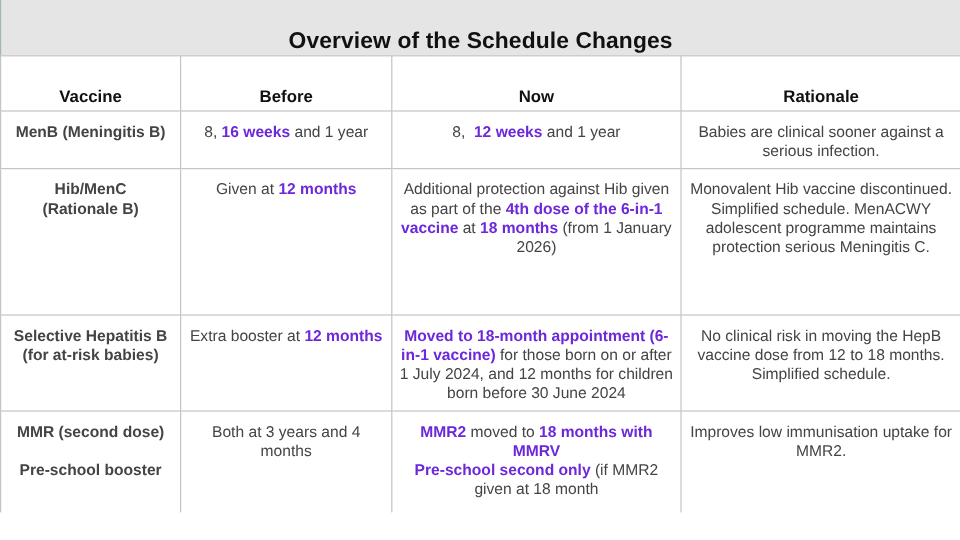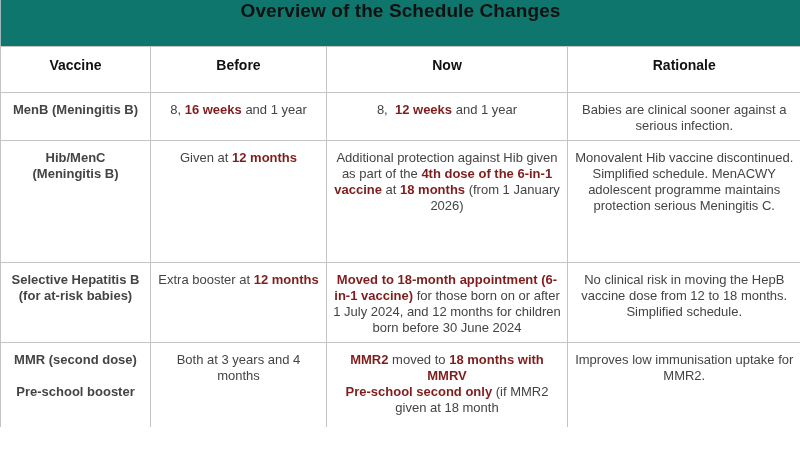--- a/index.html
+++ b/index.html
@@ -10,23 +10,23 @@
       overflow: hidden;
       background: #ffffff;
       font-family: "Liberation Sans", "DejaVu Sans", sans-serif;
       color: #333333;
     }
     .banner {
       position: absolute;
       left: 0; top: 0;
       width: 800px;
       height: 46px;
-      background: #0f766e;
+      background: #e5e5e5;
       display: flex;
-      align-items: flex-start;
+      align-items: flex-end;
       justify-content: center;
       border-left: 1px solid #9fb8ba;
       box-sizing: border-box;
     }
     .banner-title {
       font-size: 19px;
       font-weight: bold;
       color: #111111;
       letter-spacing: 0.1px;
     }
@@ -47,35 +47,35 @@
       text-align: center;
       padding: 0 6px;
       box-sizing: border-box;
     }
     table.schedule tr > :first-child { border-left: 1px solid #c4c4c4; }
     table.schedule tr > :last-child { border-right: none; }
     table.schedule th {
       font-size: 14px;
       font-weight: bold;
       color: #111111;
-      padding-top: 10px;
+      padding-top: 25px;
       height: 46px;
       margin-left: 19px;
     }
     table.schedule td {
       font-size: 13px;
       line-height: 16px;
       color: #444444;
       padding-top: 9px;
     }
     td.vaccine {
       font-weight: bold;
       color: #1a1a1a;
     }
-    td b, td .bold { font-weight: bold; color: #7f1d1d; }
+    td b, td .bold { font-weight: bold; color: #6d28d9; }
     tr.r1 td { height: 48px; }
     tr.r2 td { height: 48px; }
     tr.r3 td { height: 122px; }
     tr.r4 td { height: 80px; }
     tr.r5 td { height: 84px; border-bottom: none; }
     .gap { display: block; height: 16px; }
   </style>
 </head>
 <body>
 
@@ -102,21 +102,21 @@
 
     <tr class="r1">
       <td class="vaccine">MenB (Meningitis B)</td>
       <td><span>8, </span><b>16 weeks</b><span> and 1 year</span></td>
       <td><span style="white-space:pre">8,  </span><b>12 weeks</b><span> and 1 year</span></td>
       <td>Babies are clinical sooner against a serious infection.</td>
     </tr>
 
 
     <tr class="r3">
-      <td class="vaccine"><span>Hib/MenC</span><br><span>(Meningitis B)</span></td>
+      <td class="vaccine"><span>Hib/MenC</span><br><span>(Rationale B)</span></td>
       <td><span>Given at </span><b>12 months</b></td>
       <td><span>Additional protection against Hib given as part of the </span><b>4th dose of the 6-in-1 vaccine</b><span> at </span><b>18 months</b><span> (from 1 January 2026)</span></td>
       <td>Monovalent Hib vaccine discontinued. Simplified schedule. MenACWY adolescent programme maintains protection serious Meningitis C.</td>
     </tr>
 
     <tr class="r4">
       <td class="vaccine"><span>Selective Hepatitis B</span><br><span>(for at-risk babies)</span></td>
       <td><span>Extra booster at </span><b>12 months</b></td>
       <td><b>Moved to 18-month appointment (6-in-1 vaccine)</b><span> for those born on or after 1 July 2024, and 12 months for children born before 30 June 2024</span></td>
       <td>No clinical risk in moving the HepB vaccine dose from 12 to 18 months. Simplified schedule.</td>

